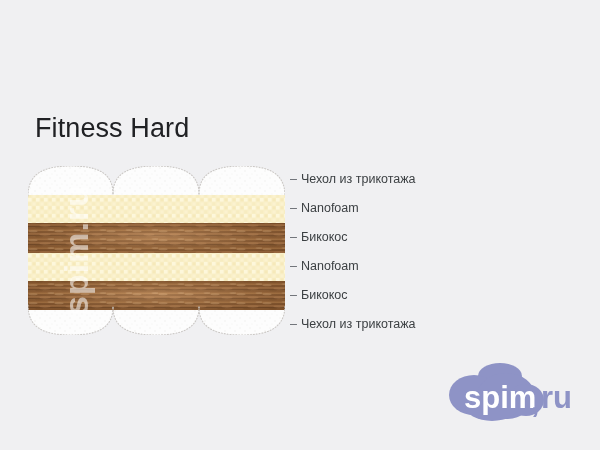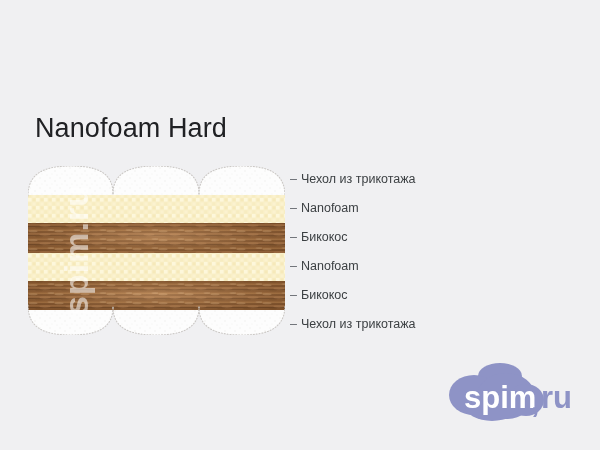--- a/index.html
+++ b/index.html
@@ -93,21 +93,21 @@
     left: 448px;
     top: 362px;
     width: 132px;
     height: 62px;
   }
   #site-logo svg { display: block; }
 </style>
 </head>
 <body>
 
-<div id="page-title">Nanofoam Hard</div>
+<div id="page-title">Fitness Hard</div>
 
 <div id="mattress-diagram">
   <svg viewBox="0 0 257 169" xmlns="http://www.w3.org/2000/svg">
     <defs>
 
       <pattern id="coverTex" width="10" height="10" patternUnits="userSpaceOnUse">
         <rect width="10" height="10" fill="#fdfdfd"></rect>
         <circle cx="2" cy="2" r="0.7" fill="#f0f0ef"></circle>
         <circle cx="7" cy="5" r="0.7" fill="#eeeeec"></circle>
         <circle cx="4" cy="8" r="0.6" fill="#f2f2f0"></circle>

